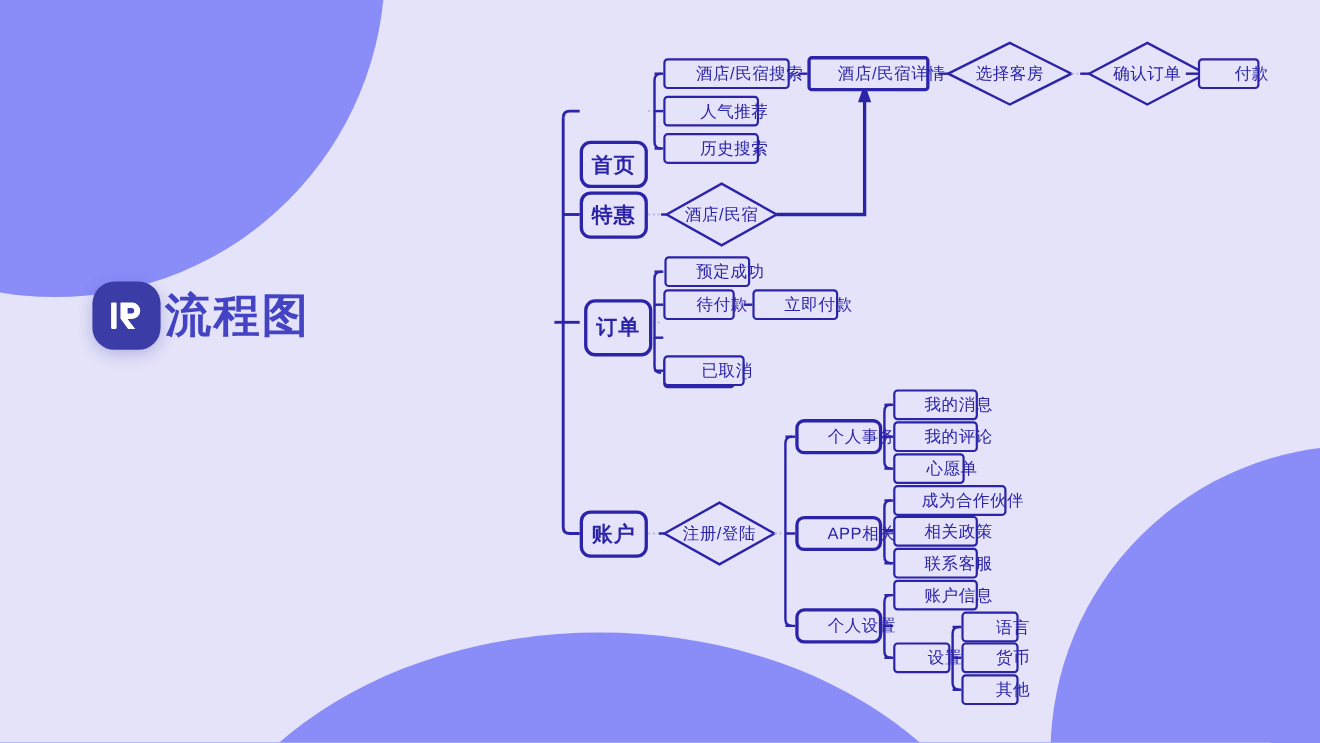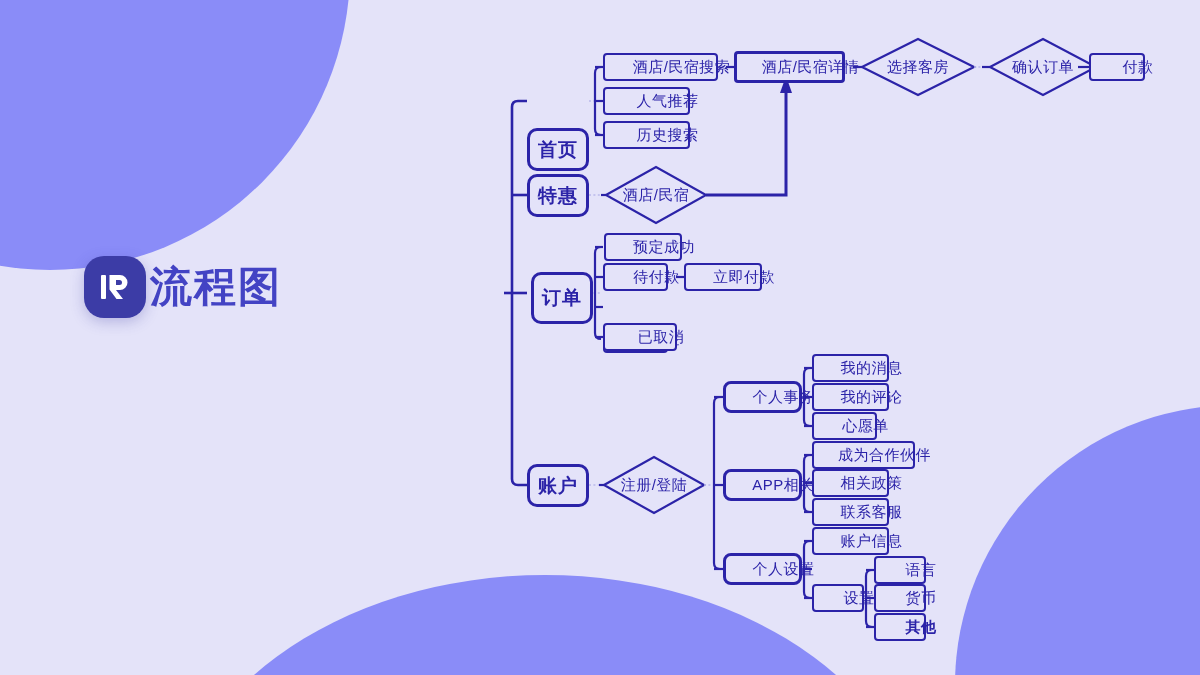--- a/index.html
+++ b/index.html
@@ -272,17 +272,17 @@
   </div>
   <div class="node rect leaf" style="left:812px;top:584px;width:52px;height:28px;">
     <span>设置</span>
   </div>
   <div class="node rect leaf" style="left:874px;top:556px;width:52px;height:28px;">
     <span>语言</span>
   </div>
   <div class="node rect leaf" style="left:874px;top:584px;width:52px;height:28px;">
     <span>货币</span>
   </div>
-  <div class="node rect leaf" style="left:874px;top:613px;width:52px;height:28px;font-weight:bold;">
+  <div class="node rect leaf" style="left:874px;top:613px;width:52px;height:28px;">
     <span>其他</span>
   </div>
 
 </div>
 
 </body></html>

